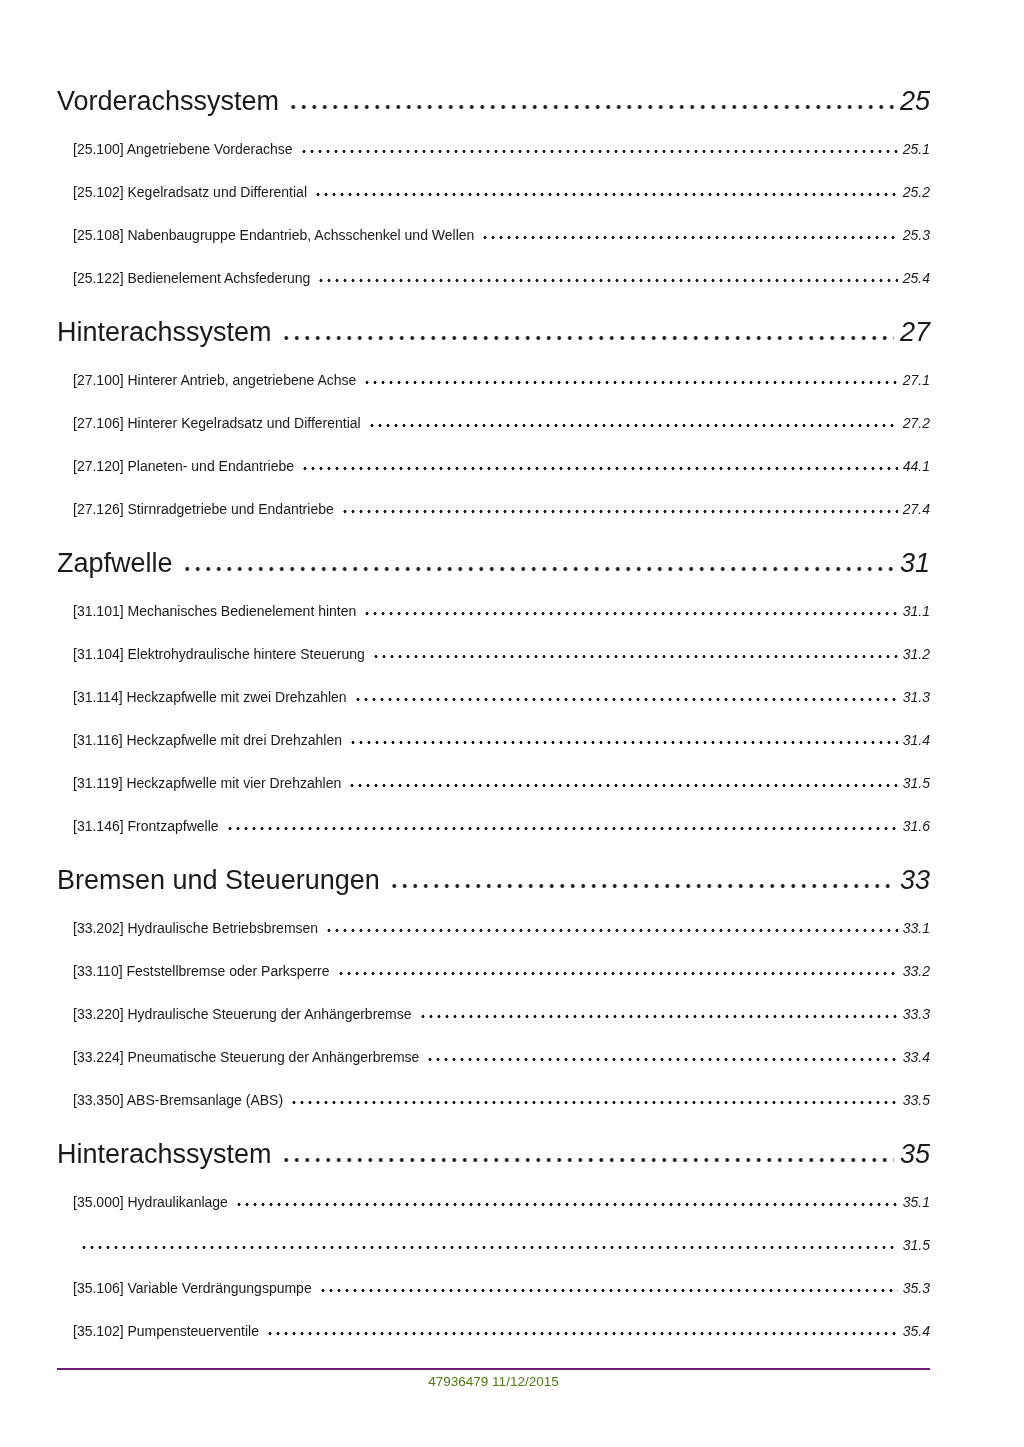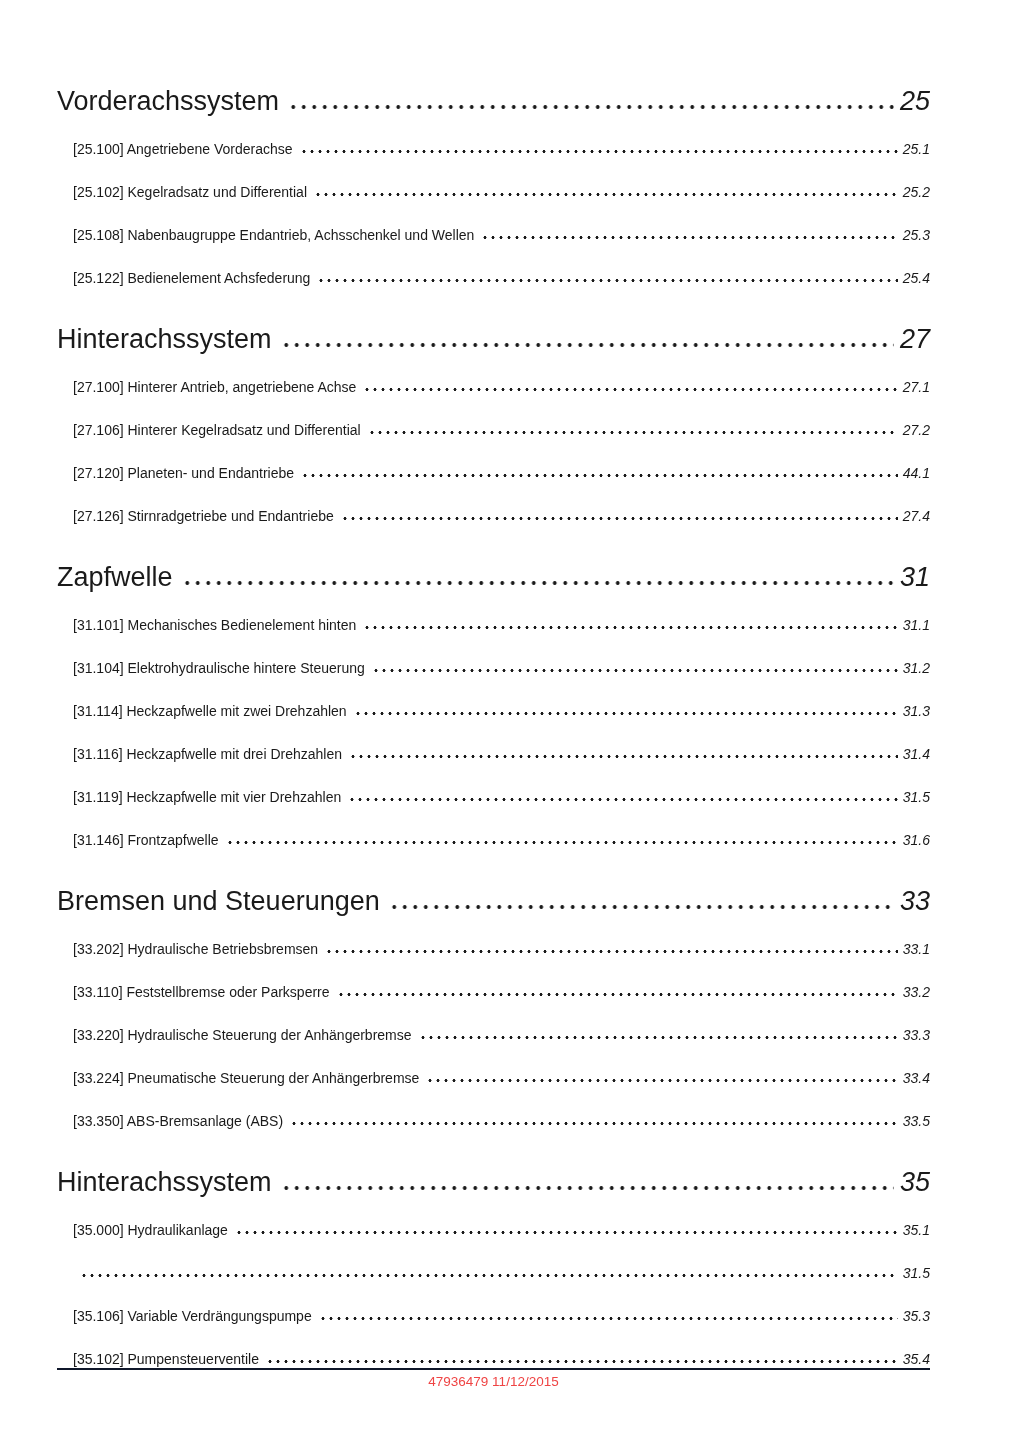--- a/index.html
+++ b/index.html
@@ -8,21 +8,21 @@
     width: 1024px;
     height: 1447px;
     background: #ffffff;
     position: relative;
     font-family: "Liberation Sans", "DejaVu Sans", sans-serif;
     color: #1a1a1a;
     padding: 86px 94px 0 57px;
     overflow: hidden;
   }
   .row { display: flex; align-items: baseline; }
-  .section-row { font-size: 27px; margin-top: 35px; }
+  .section-row { font-size: 27px; margin-top: 28px; }
   section:first-child .section-row { margin-top: 0; }
   .entry-row { font-size: 14px; margin-top: 21px; padding-left: 16px; line-height: 22px; }
   .sec-title, .entry-label { white-space: nowrap; }
   .sec-page, .entry-page { white-space: nowrap; font-style: italic; }
   .leader {
     flex: 1 1 auto;
     height: 5px;
     margin: 0 5px 0 7px;
     background-image: radial-gradient(circle, #1a1a1a 1.25px, transparent 1.8px);
     background-size: 8px 5px;
@@ -33,24 +33,24 @@
     height: 6px;
     margin: 0 6px 0 9px;
     background-image: radial-gradient(circle, #1a1a1a 1.6px, transparent 2.2px);
     background-size: 10.5px 6px;
   }
   .footer {
     position: absolute;
     left: 57px;
     right: 94px;
     top: 1368px;
-    border-top: 2px solid #0f172a;
+    border-top: 2px solid #701a75;
     text-align: center;
     font-size: 13.5px;
-    color: #ef4444;
+    color: #4d7c0f;
     padding-top: 4px;
   }
 </style>
 </head>
 <body>
 
 <div class="page">
   <div class="toc">
       <section>
         <div class="row section-row">

